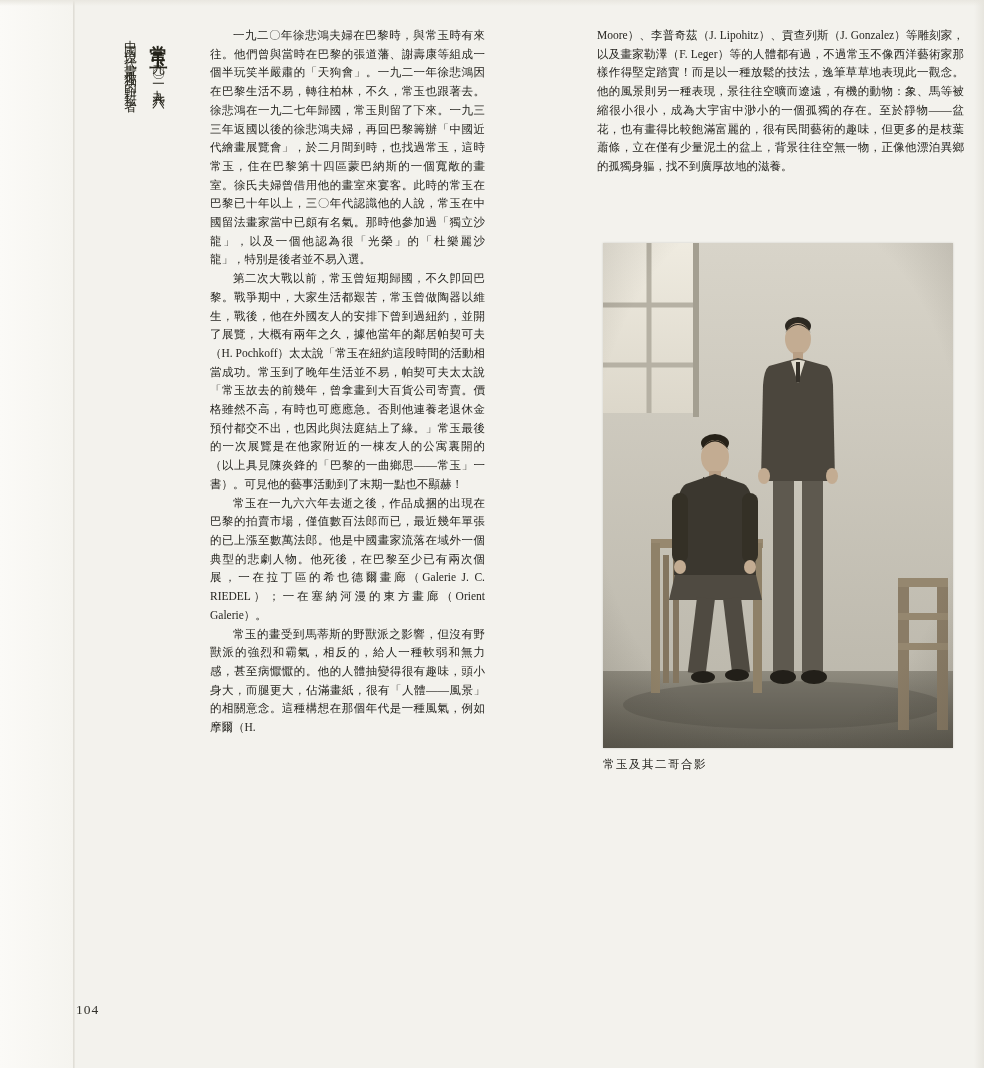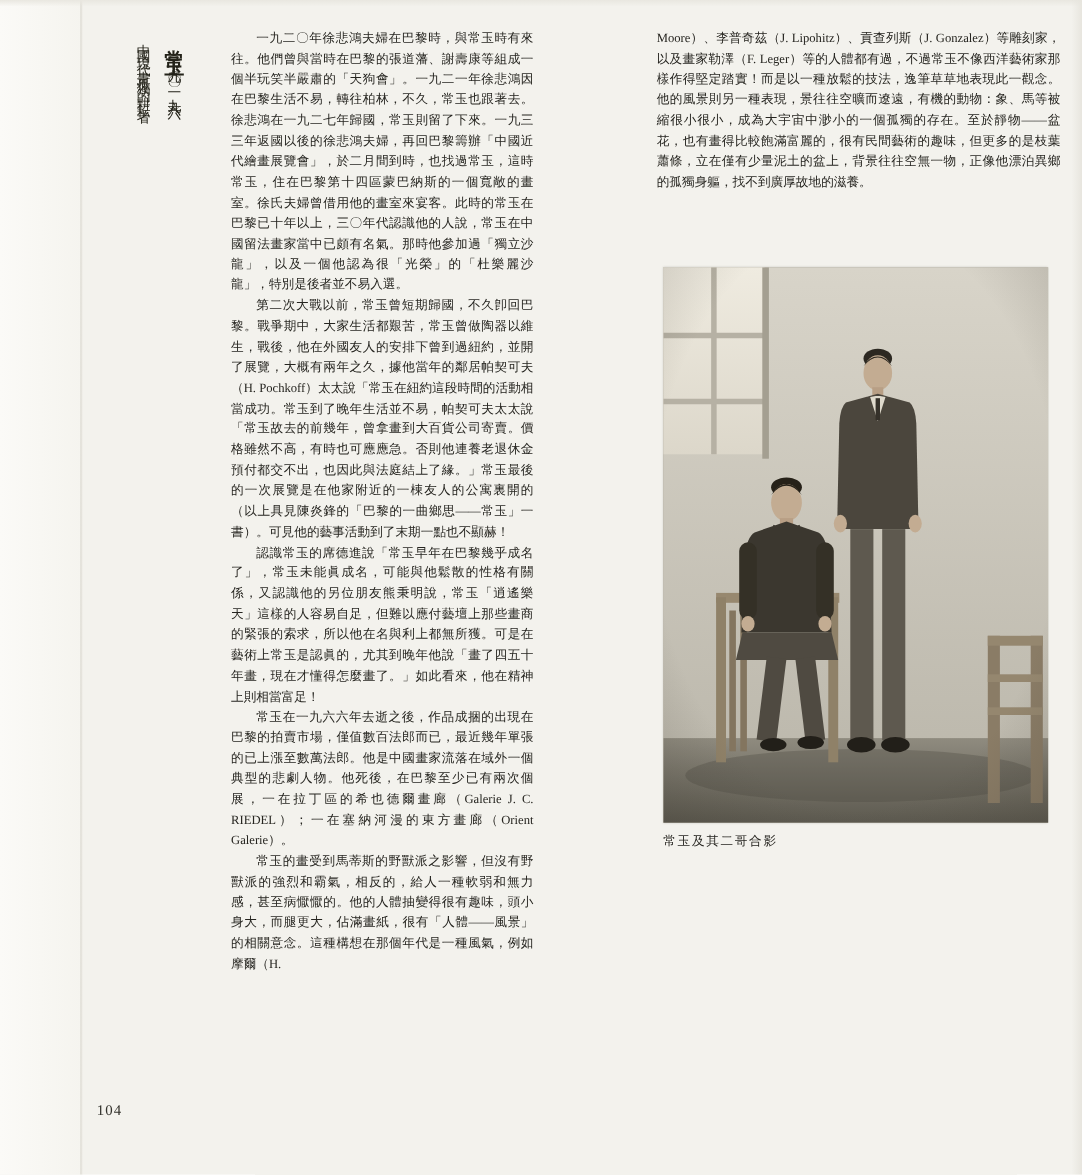--- a/index.html
+++ b/index.html
@@ -67,21 +67,21 @@
   }
   .photo svg{display:block;}
   .photo-fig figcaption{
     margin-top:9px;
     font-size:11.5px;
     letter-spacing:1.5px;
     color:#262520;
   }
 
   .pagenum{
-    position:absolute;left:88px;top:1002px;
+    position:absolute;left:76px;top:1002px;
     font-size:13.5px;letter-spacing:1px;color:#33322c;
   }
 </style>
 </head>
 <body>
 
 <div class="scan">
 
   <div class="edge-left"></div>
   <div class="crease"></div>
@@ -91,21 +91,20 @@
   <div class="vheader">
     <div class="vh-main">
       <span class="vh-name">常玉</span><span class="vh-years">（一九〇〇～一九六六）</span>
     </div>
     <div class="vh-sub">中國現代畫孤獨的耕耘者</div>
   </div>
 
   <div class="textcol col-main">
       <p class="para">一九二〇年徐悲鴻夫婦在巴黎時，與常玉時有來往。他們曾與當時在巴黎的張道藩、謝壽康等組成一個半玩笑半嚴肅的「天狗會」。一九二一年徐悲鴻因在巴黎生活不易，轉往柏林，不久，常玉也跟著去。徐悲鴻在一九二七年歸國，常玉則留了下來。一九三三年返國以後的徐悲鴻夫婦，再回巴黎籌辦「中國近代繪畫展覽會」，於二月間到時，也找過常玉，這時常玉，住在巴黎第十四區蒙巴納斯的一個寬敞的畫室。徐氏夫婦曾借用他的畫室來宴客。此時的常玉在巴黎已十年以上，三〇年代認識他的人說，常玉在中國留法畫家當中已頗有名氣。那時他參加過「獨立沙龍」，以及一個他認為很「光榮」的「杜樂麗沙龍」，特別是後者並不易入選。</p>
       <p class="para">第二次大戰以前，常玉曾短期歸國，不久卽回巴黎。戰爭期中，大家生活都艱苦，常玉曾做陶器以維生，戰後，他在外國友人的安排下曾到過紐約，並開了展覽，大概有兩年之久，據他當年的鄰居帕契可夫（H. Pochkoff）太太說「常玉在紐約這段時間的活動相當成功。常玉到了晚年生活並不易，帕契可夫太太說「常玉故去的前幾年，曾拿畫到大百貨公司寄賣。價格雖然不高，有時也可應應急。否則他連養老退休金預付都交不出，也因此與法庭結上了緣。」常玉最後的一次展覽是在他家附近的一棟友人的公寓裏開的（以上具見陳炎鋒的「巴黎的一曲鄉思——常玉」一書）。可見他的藝事活動到了末期一點也不顯赫！</p>
-      <p class="para">認識常玉的席德進說「常玉早年在巴黎幾乎成名了」，常玉未能眞成名，可能與他鬆散的性格有關係，又認識他的另位朋友熊秉明說，常玉「逍遙樂天」這樣的人容易自足，但難以應付藝壇上那些畫商的緊張的索求，所以他在名與利上都無所獲。可是在藝術上常玉是認眞的，尤其到晚年他說「畫了四五十年畫，現在才懂得怎麼畫了。」如此看來，他在精神上則相當富足！</p>
       <p class="para">常玉在一九六六年去逝之後，作品成捆的出現在巴黎的拍賣市場，僅值數百法郎而已，最近幾年單張的已上漲至數萬法郎。他是中國畫家流落在域外一個典型的悲劇人物。他死後，在巴黎至少已有兩次個展，一在拉丁區的希也德爾畫廊（Galerie J. C. RIEDEL）；一在塞納河漫的東方畫廊（Orient Galerie）。</p>
       <p class="para">常玉的畫受到馬蒂斯的野獸派之影響，但沒有野獸派的強烈和霸氣，相反的，給人一種軟弱和無力感，甚至病懨懨的。他的人體抽變得很有趣味，頭小身大，而腿更大，佔滿畫紙，很有「人體——風景」的相關意念。這種構想在那個年代是一種風氣，例如摩爾（H.</p>
     </div>
 
   <div class="textcol col-right">
       <p class="para">Moore）、李普奇茲（J. Lipohitz）、貢查列斯（J. Gonzalez）等雕刻家，以及畫家勒澤（F. Leger）等的人體都有過，不過常玉不像西洋藝術家那樣作得堅定踏實！而是以一種放鬆的技法，逸筆草草地表現此一觀念。他的風景則另一種表現，景往往空曠而遼遠，有機的動物：象、馬等被縮很小很小，成為大宇宙中渺小的一個孤獨的存在。至於靜物——盆花，也有畫得比較飽滿富麗的，很有民間藝術的趣味，但更多的是枝葉蕭條，立在僅有少量泥土的盆上，背景往往空無一物，正像他漂泊異鄉的孤獨身軀，找不到廣厚故地的滋養。</p>
     </div>
 
   <figure class="photo-fig">
     <div class="photo">

